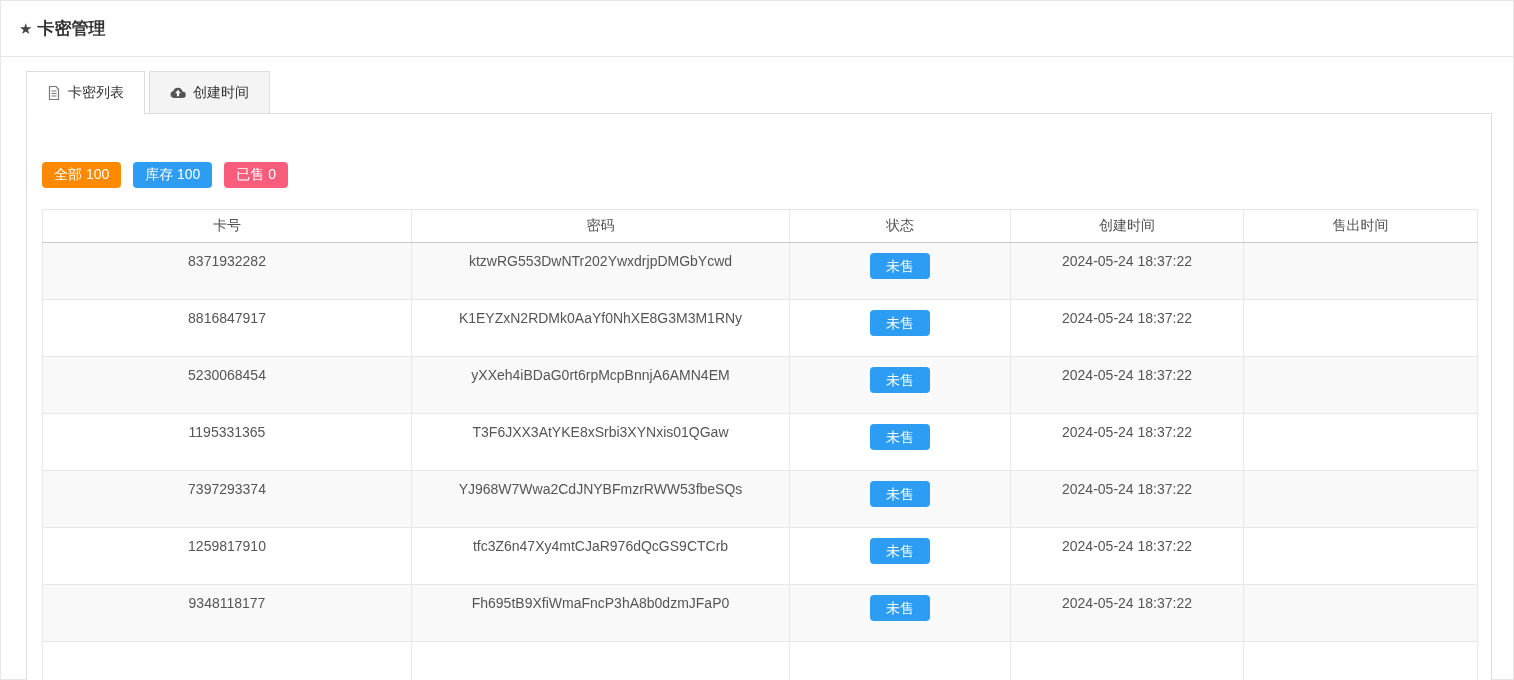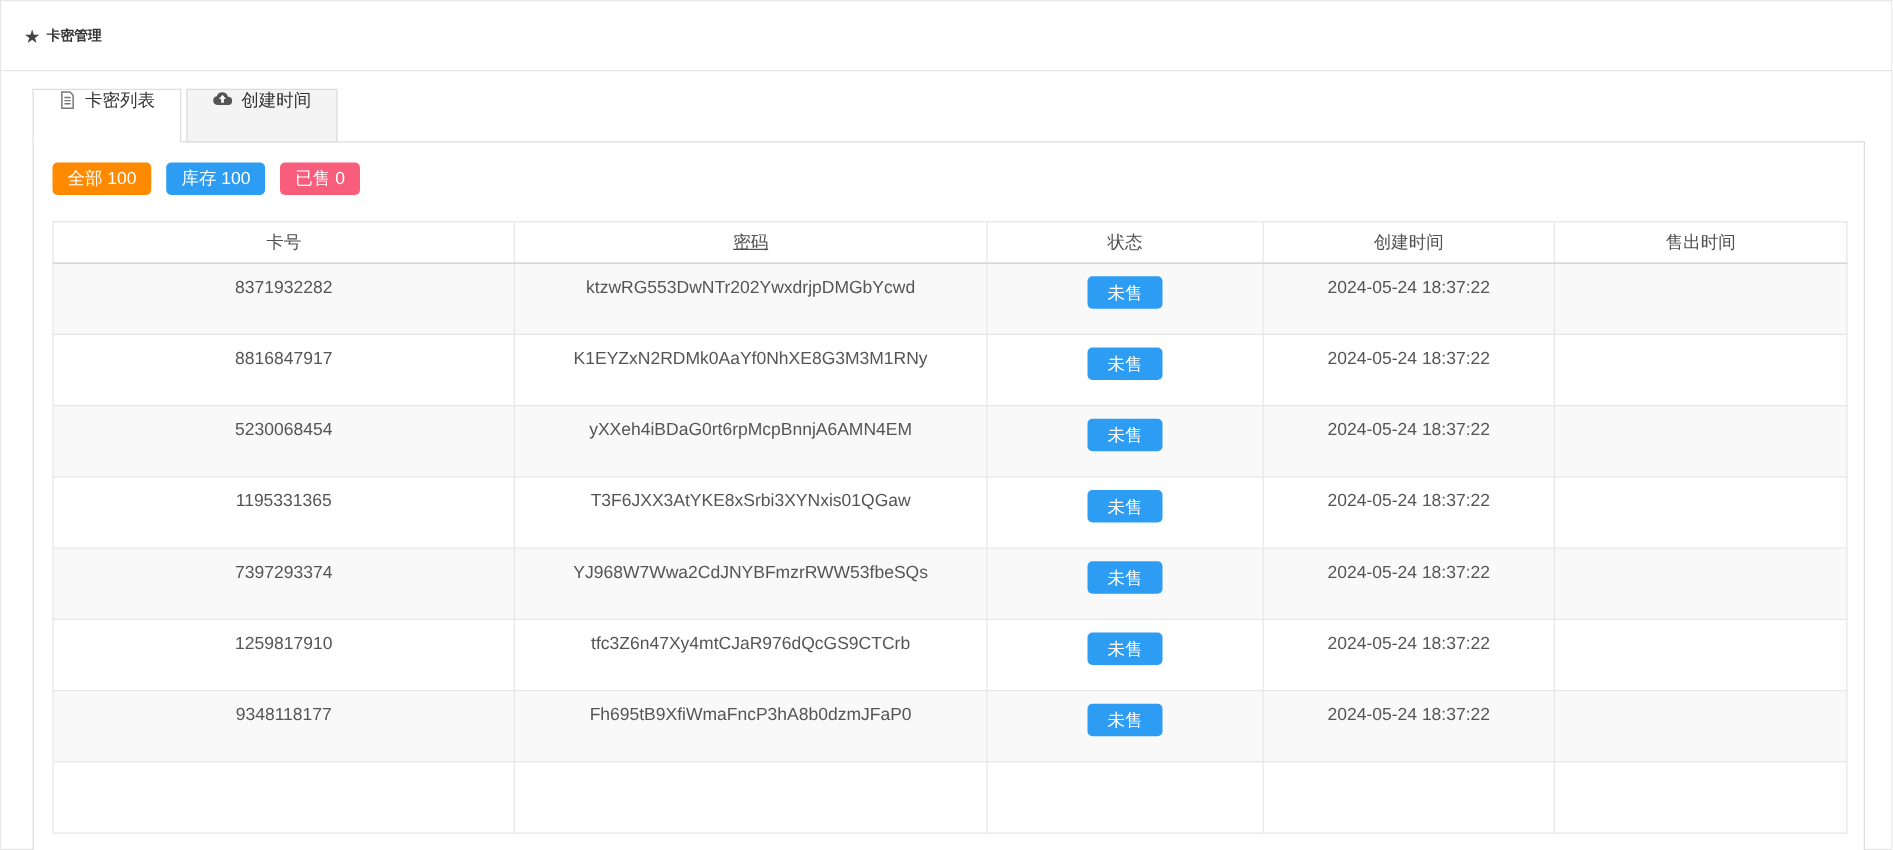--- a/index.html
+++ b/index.html
@@ -16,28 +16,28 @@
     background: #fff;
   }
   
   .page-header {
     height: 56px;
     border-bottom: 1px solid #e7e7e7;
     display: flex; align-items: center;
     padding: 0 18px;
   }
   .page-header .star { color: #444; font-size: 15px; margin-right: 5px; }
-  .page-header .title { font-size: 11px; font-weight: bold; color: #333; }
+  .page-header .title { font-size: 17px; font-weight: bold; color: #333; }
 
   
   .content { margin: 14px 21px 0 25px; }
   .tab-bar { display: flex; position: relative; z-index: 2; }
   .tab {
     height: 43px;
-    display: flex; align-items: flex-start;
+    display: flex; align-items: center;
     padding: 0 20px;
     border: 1px solid #ddd;
     margin-bottom: -1px;
     margin-right: 4px;
     cursor: pointer;
     color: #333;
     background: #f4f4f4;
     border-bottom: 1px solid #ddd;
   }
   .tab.active {
@@ -92,21 +92,21 @@
   .data-table tbody tr:nth-child(odd) { background: #f9f9f9; }
   .status-badge {
     display: inline-block;
     color: #fff;
     border-radius: 4px;
     padding: 3px 16px;
     font-size: 14px;
     line-height: 20px;
   }
   .col-card  { width: 369px; }
-  .col-pass  { width: 378px; text-decoration: underline; }
+  .col-pass  { width: 378px; }
   .col-state { width: 221px; margin-top: 27px; }
   .col-ctime { width: 233px; }
   .col-stime { width: 234px; }
 </style>
 </head>
 <body>
 
 <div class="page">
 
   <div class="page-header">
@@ -134,21 +134,21 @@
           </svg>
         </span>
         <span>创建时间</span>
       </div>
     </div>
 
     <div class="tab-panel">
 
       <div class="filter-row">
         <span class="filter-badge" style="background: rgb(255, 138, 0);">全部 100</span>
-        <span class="filter-badge" style="background: rgb(45, 157, 244);">库存 100</span>
+        <span class="filter-badge" style="background: rgb(45, 157, 244); margin-top: 32px;">库存 100</span>
         <span class="filter-badge" style="background: rgb(249, 93, 124);">已售 0</span>
       </div>
 
       <table class="data-table">
         <thead>
           <tr>
             <th class="col-card">卡号</th>
             <th class="col-pass">密码</th>
             <th class="col-state">状态</th>
             <th class="col-ctime">创建时间</th>

